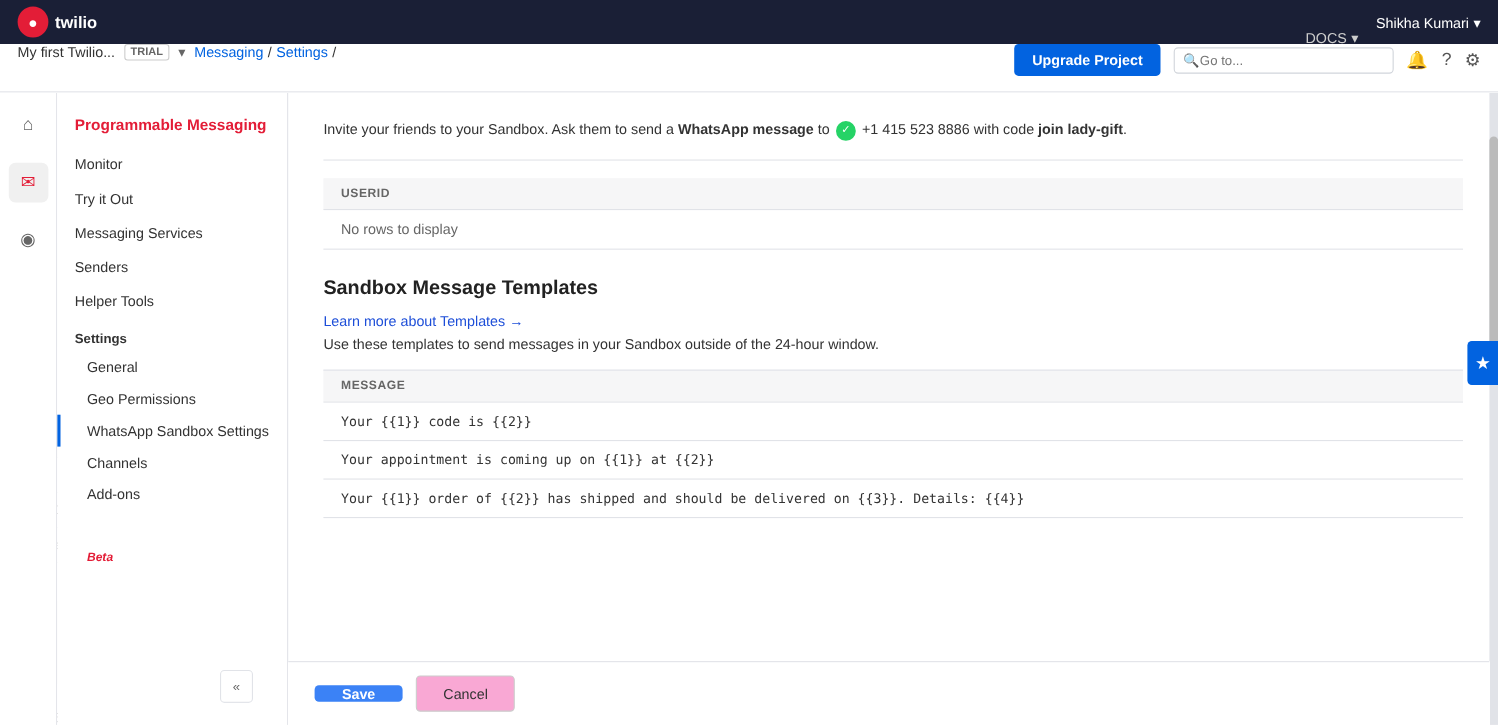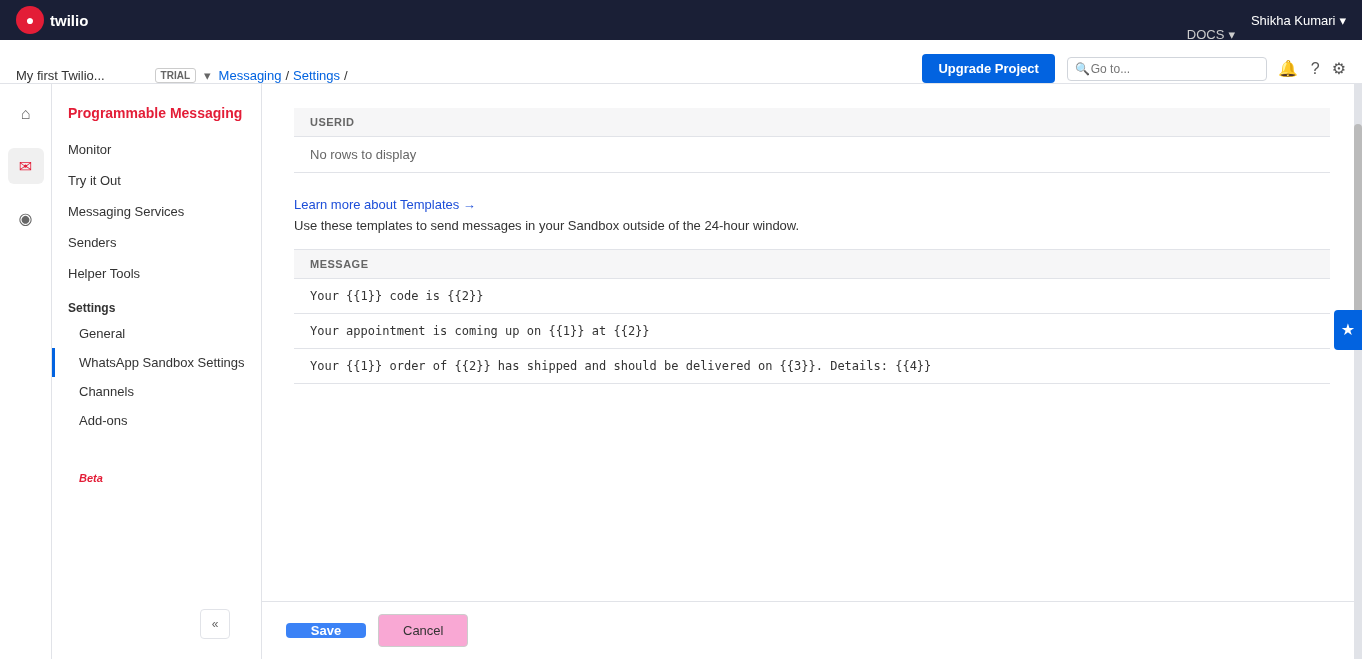--- a/index.html
+++ b/index.html
@@ -26,33 +26,33 @@
     }
     .top-nav-right { display: flex; align-items: center; gap: 16px; }
     .docs-link { color: #ccc; font-size: 13px; display: flex; align-items: center; gap: 4px; cursor: pointer; margin-top: 28px; }
     .user-name { color: #fff; font-size: 13px; cursor: pointer; display: flex; align-items: center; gap: 4px; }
 
     
     .second-nav {
       background: #fff;
       height: 44px;
       display: flex;
-      align-items: flex-end;
+      align-items: flex-start;
       justify-content: space-between;
       padding: 0 16px;
       border-bottom: 1px solid #e1e3e8;
       position: fixed;
       top: 40px; left: 0; right: 0;
       z-index: 99;
     }
     .second-nav-left { display: flex; align-items: center; gap: 8px; }
     .project-name { font-size: 13px; color: #333; font-weight: 500; }
     .trial-badge {
       background: #fff; border: 1px solid #ccc; border-radius: 3px;
-      font-size: 10px; color: #666; padding: 1px 5px; font-weight: 600; margin-left: 42px;
+      font-size: 10px; color: #666; padding: 1px 5px; font-weight: 600;
     }
     .breadcrumb { color: #666; font-size: 13px; display: flex; align-items: center; gap: 4px; }
     .breadcrumb span { color: #333; }
     .upgrade-btn {
       background: #0263e0; color: #fff; border: none; border-radius: 4px;
       padding: 7px 16px; font-size: 13px; font-weight: 600; cursor: pointer;
     }
     .search-bar {
       display: flex; align-items: center; border: 1px solid #d1d5db;
       border-radius: 4px; padding: 4px 8px; background: #fff; min-width: 200px;
@@ -313,54 +313,64 @@
     </div>
     <div class="sidebar-item">
       <span>Helper Tools</span>
     </div>
 
     <div class="sidebar-section-label">Settings</div>
 
     <div class="sidebar-sub-item">
       <span>General</span>
     </div>
+    <div class="sidebar-sub-item">
+      <span>Geo Permissions</span>
+    </div>
     <div class="sidebar-sub-item active">
       <span>WhatsApp Sandbox Settings</span>
     </div>
     <div class="sidebar-sub-item">
       <span>Channels</span>
     </div>
     <div class="sidebar-sub-item beta-item">
       <span>Add-ons</span>
       <span class="beta-label">Beta</span>
     </div>
   </div>
 
   <div class="collapse-btn">
     <span>«</span>
   </div>
 
   <div class="main-content">
     <div class="content-area">
 
+      <p class="invite-text">
+        <span>Invite your friends to your Sandbox. Ask them to send a </span><strong>WhatsApp message</strong><span> to</span>
+        <span class="whatsapp-icon">✓</span>
+        <span> +1 415 523 8886</span>
+        <span> with code </span><strong>join lady-gift</strong><span>.</span>
+      </p>
 
       <table class="data-table">
         <thead>
           <tr>
             <th>USERID</th>
           </tr>
         </thead>
         <tbody>
           <tr>
             <td class="no-rows">No rows to display</td>
           </tr>
         </tbody>
       </table>
 
       <div>
+        <h2 class="section-title">Sandbox Message Templates</h2>
         <a class="learn-more-link" href="#">Learn more about Templates →</a>
         <p class="template-desc">Use these templates to send messages in your Sandbox outside of the 24-hour window.</p>
 
         <table class="msg-table">
           <thead>
             <tr>
               <th>MESSAGE</th>
             </tr>
           </thead>
           <tbody>

